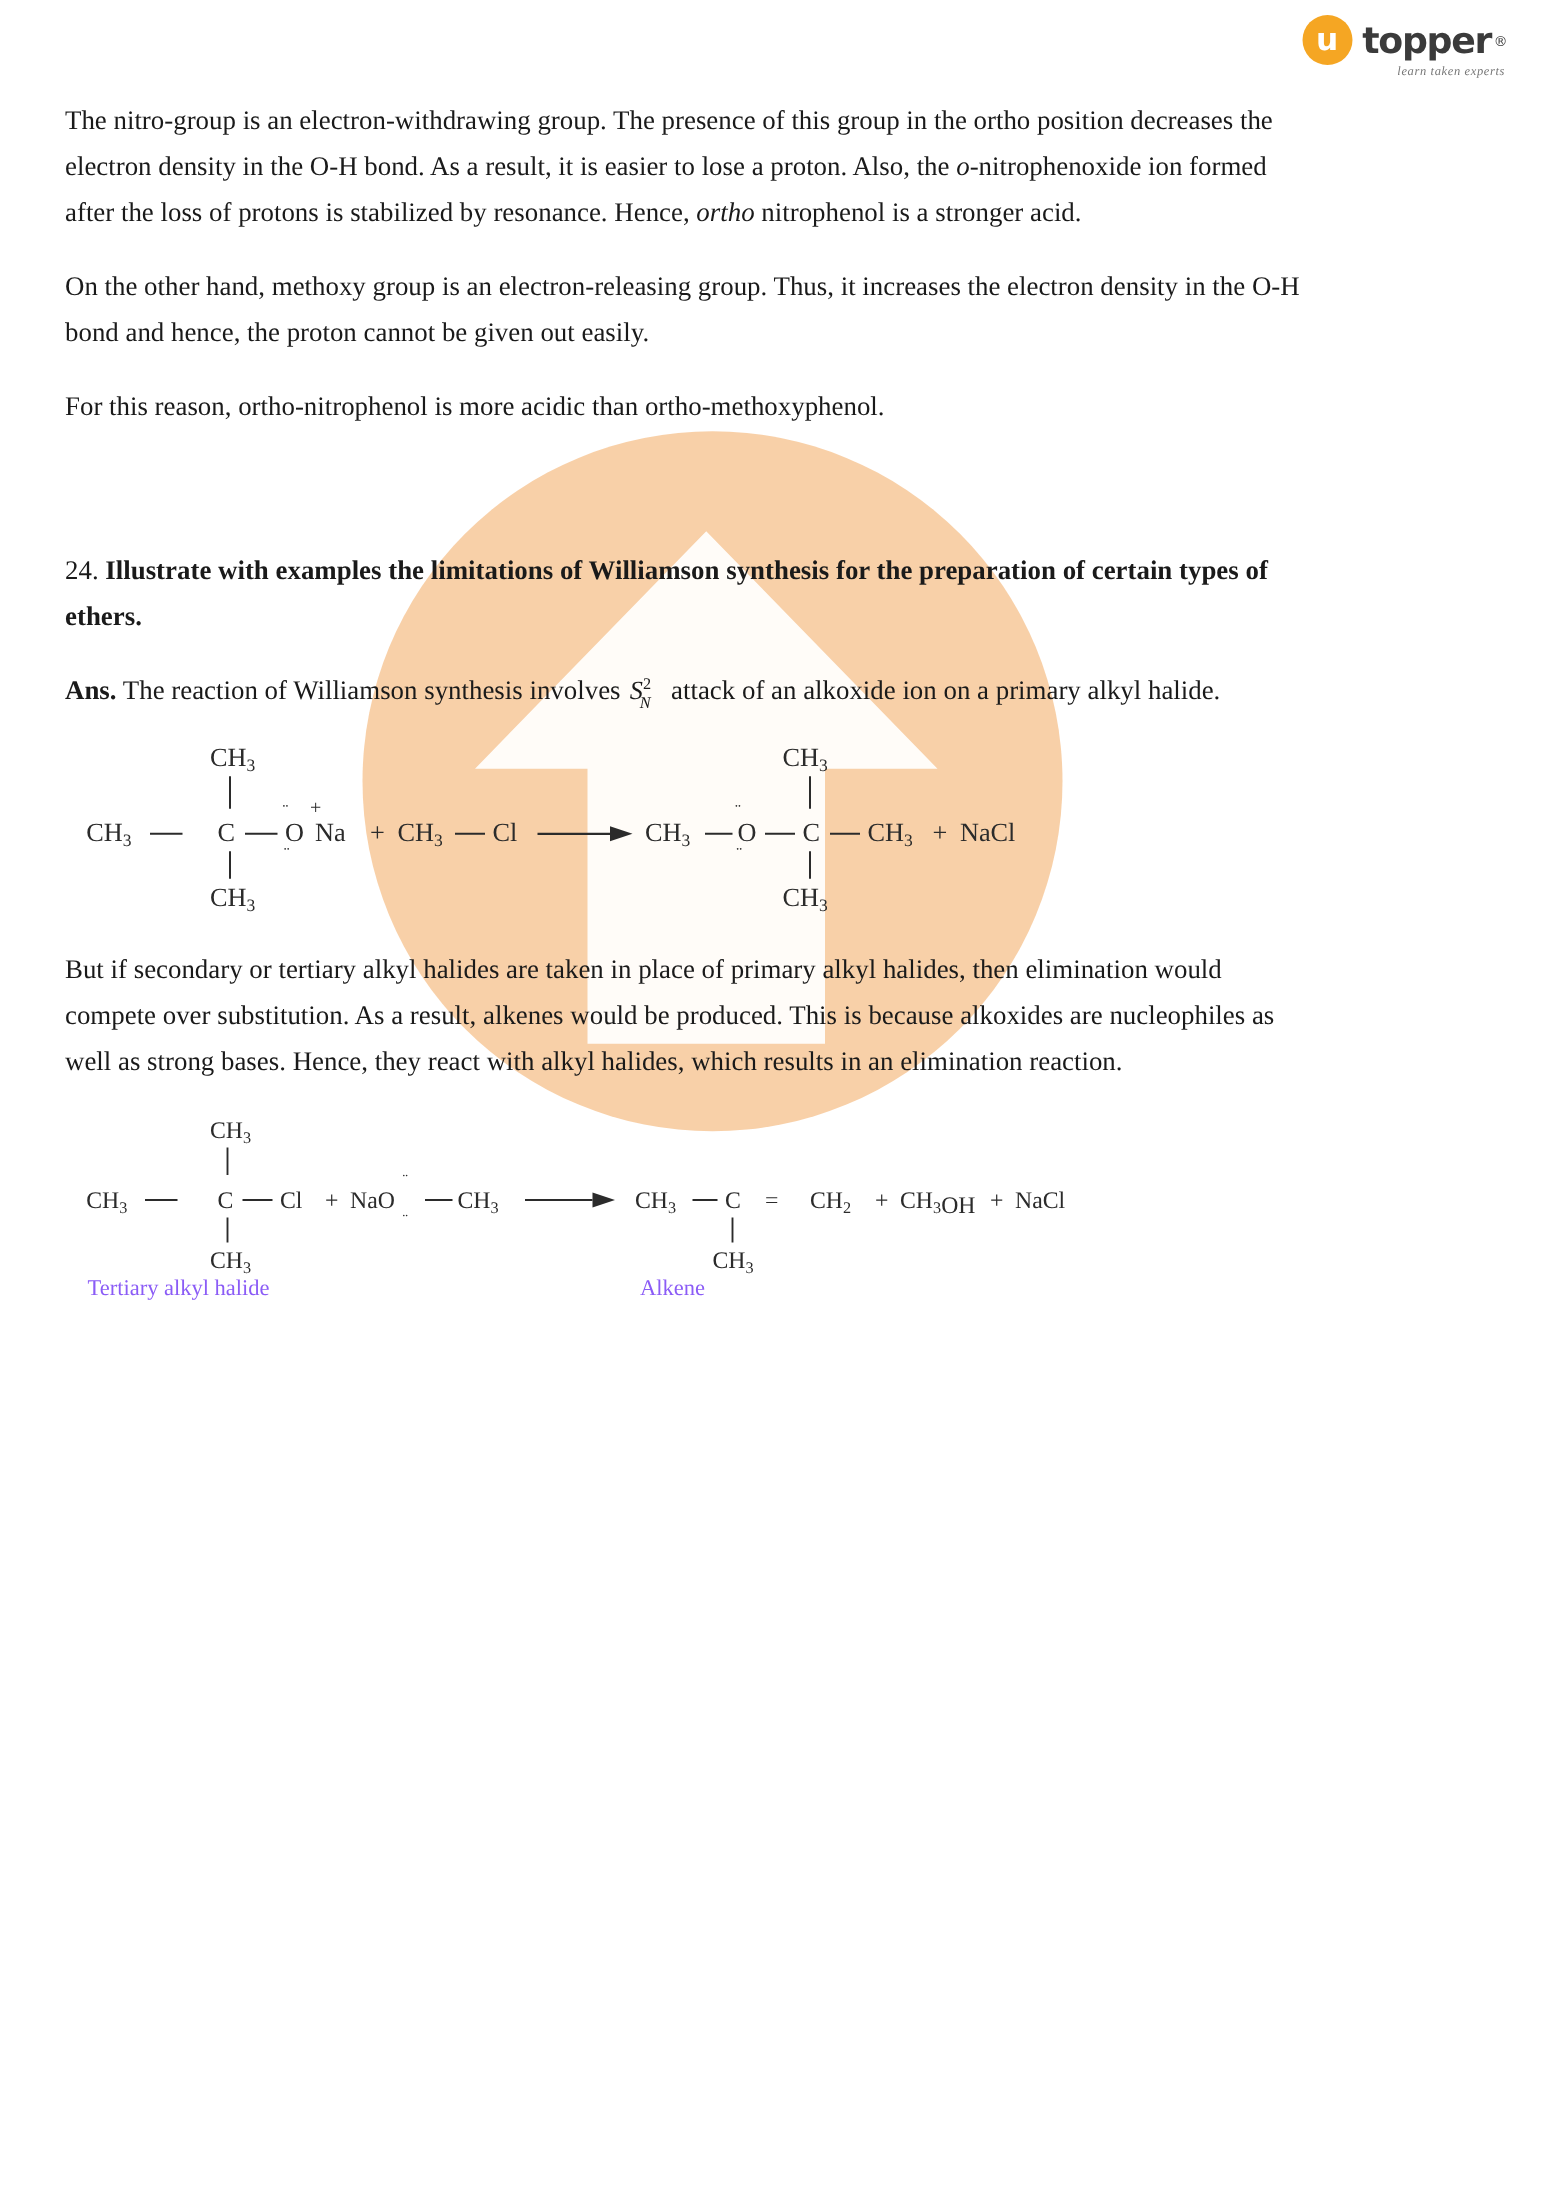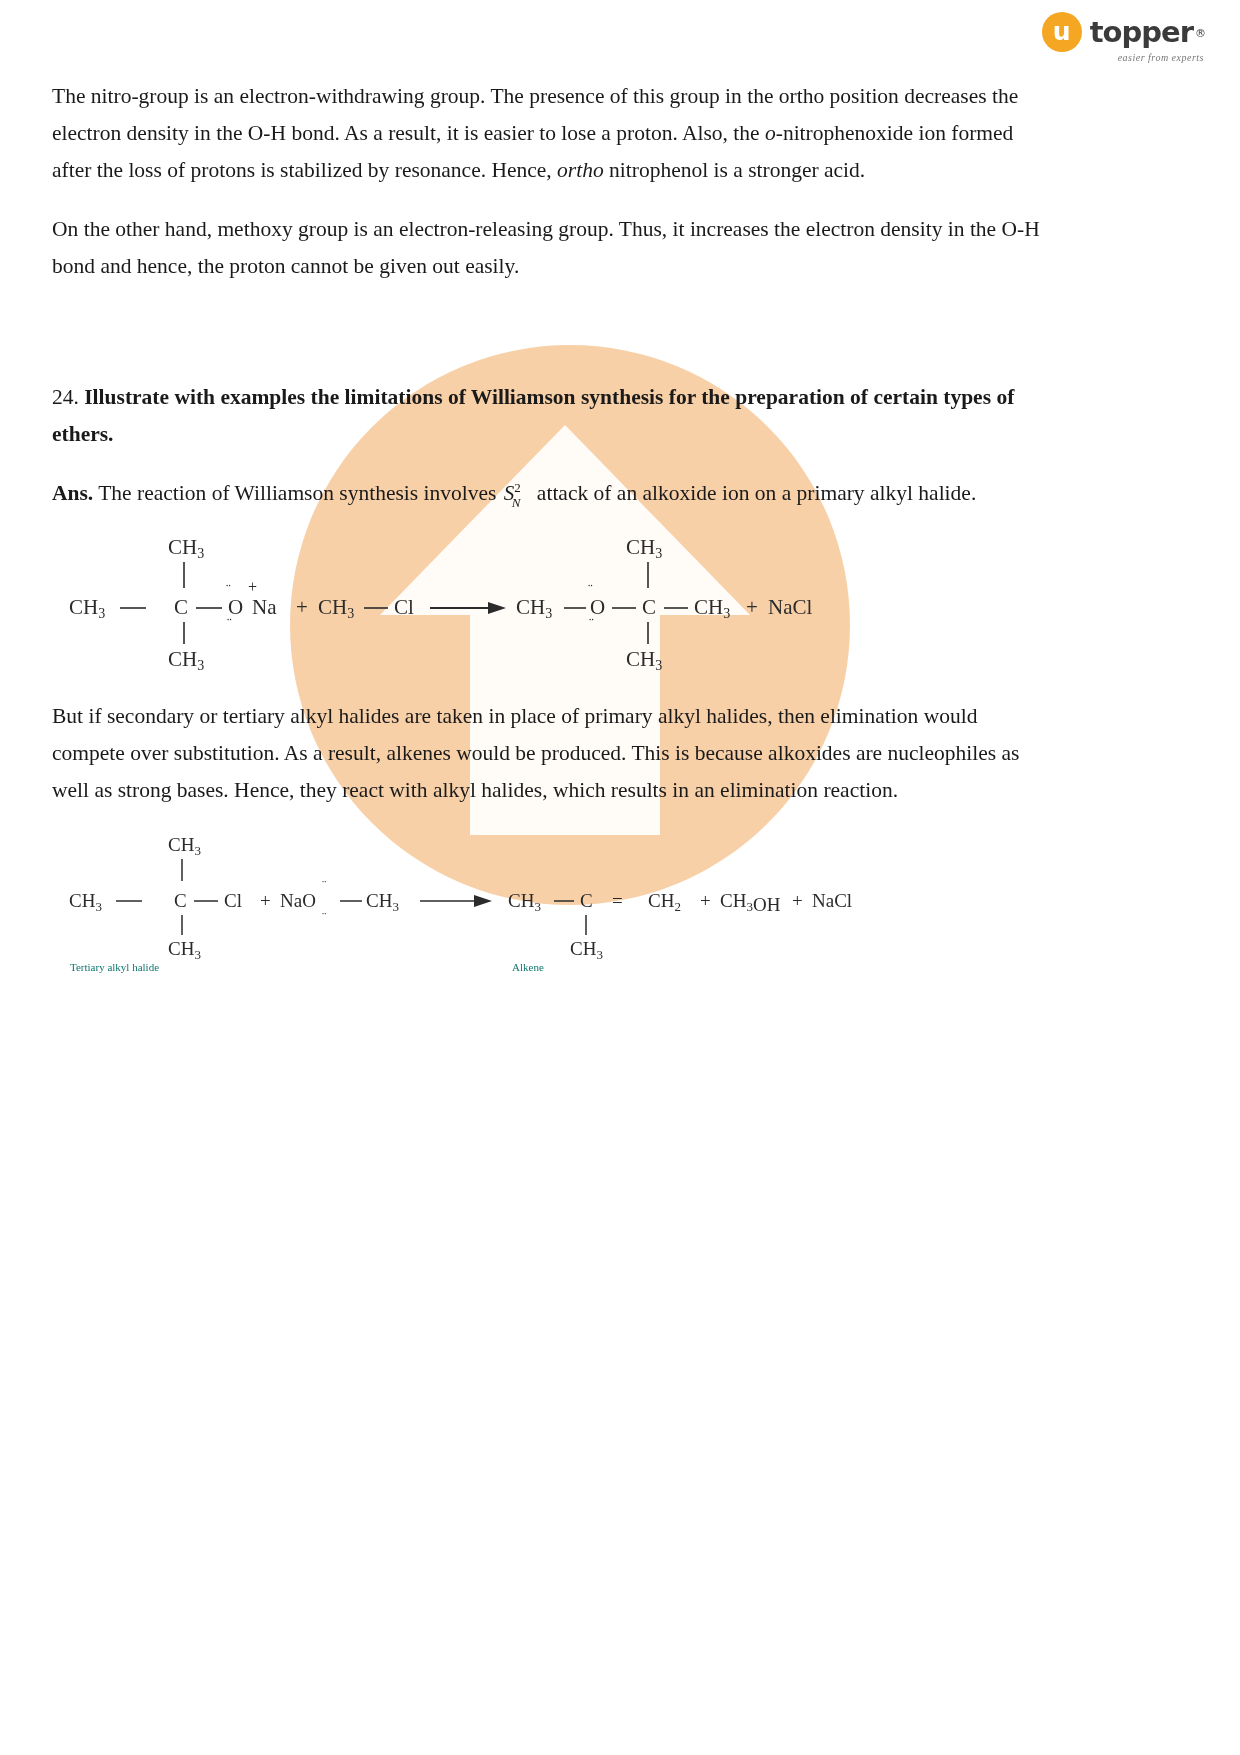--- a/index.html
+++ b/index.html
@@ -132,49 +132,50 @@
   .scheme {
     position: relative;
     margin: 16px 0 26px 12px;
     font-family: "Liberation Serif", serif;
     color: #2a2a2a;
   }
   .scheme svg { display: block; }
   .caption-row {
     position: relative;
     height: 26px;
-    font-size: 11px;
-    color: #0f766e;
+    font-size: 18px;
+    color: #8b5cf6;
     text-decoration: underline;
   }
   .caption-row span { position: absolute; }
 </style>
 </head>
 <body>
 
 <div id="watermark"></div>
 <svg id="watermark-arrow" viewBox="0 0 420 430">
   <path d="M210 10 L395 200 L305 200 L305 420 L115 420 L115 200 L25 200 Z" fill="#ffffff" opacity="0.92"></path>
 </svg>
 
 <div id="logo">
   <div class="mark">u</div>
   <div class="word">topper</div>
   <div class="reg">®</div>
-  <div class="tagline">easier from experts</div>
+  <div class="tagline">learn taken experts</div>
 </div>
 
 <div id="content">
 
   <p class="para">
     <span>The nitro-group is an electron-withdrawing group. The presence of this group in the ortho position decreases the electron density in the O-H bond. As a result, it is easier to lose a proton. Also, the </span><span class="ital">o</span><span>-nitrophenoxide ion formed after the loss of protons is stabilized by resonance. Hence, </span><span class="ital">ortho</span><span> nitrophenol is a stronger acid.</span>
   </p>
 
   <p class="para">On the other hand, methoxy group is an electron-releasing group. Thus, it increases the electron density in the O-H bond and hence, the proton cannot be given out easily.</p>
 
+  <p class="para">For this reason, ortho-nitrophenol is more acidic than ortho-methoxyphenol.</p>
 
   <div style="height:72px"></div>
 
   <p class="para">
     <span class="qnum">24.</span>
     <span class="qtext">Illustrate with examples the limitations of Williamson synthesis for the preparation of certain types of ethers.</span>
   </p>
 
   <p class="para tight">
     <span class="bold">Ans.</span><span> The reaction of Williamson synthesis involves </span><span class="sn-sym"><span>S</span><span class="sn-sup">2</span><span class="sn-sub">N</span></span><span> attack of an alkoxide ion on a primary alkyl halide.</span>

